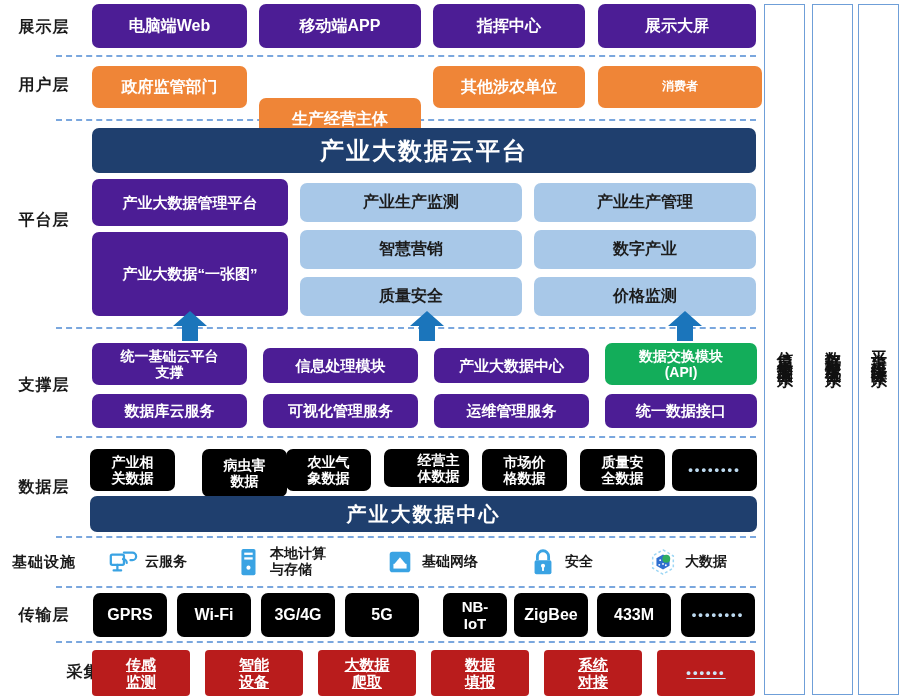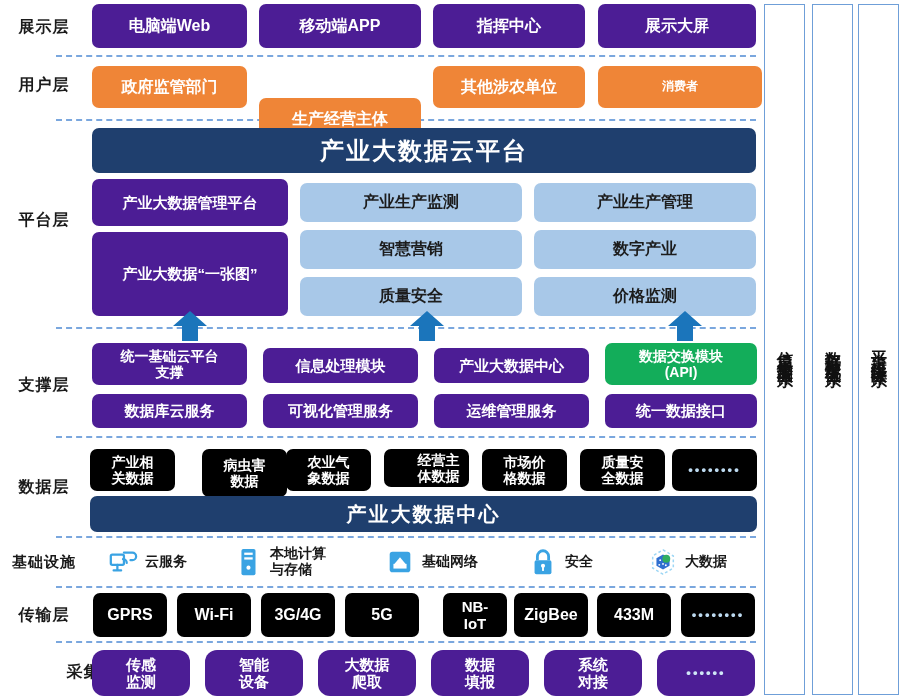--- a/index.html
+++ b/index.html
@@ -31,21 +31,21 @@
     line-height:1.15;
     box-sizing:border-box;
     border-radius:7px;
     white-space:pre-line;
   }
   .navy   {background:#4c1d95;}
   .navy2  {background:#1f3f6e;}
   .orange {background:#ef8537;}
   .lightblue{background:#a8c8e8;color:#1c1c1c;}
   .midblue{background:#000000;}
-  .brightblue{background:#4c1d95;border-radius:12px;}
+  .brightblue{background:#b91c1c;border-radius:4px;text-decoration:underline;}
   .green  {background:#13ad5a;}
 
   
   .dashed{
     position:absolute;left:56px;width:700px;height:0;
     border-top:2px dashed #7aa7de;
   }
   
   .vcol{
     position:absolute;top:4px;height:691px;

